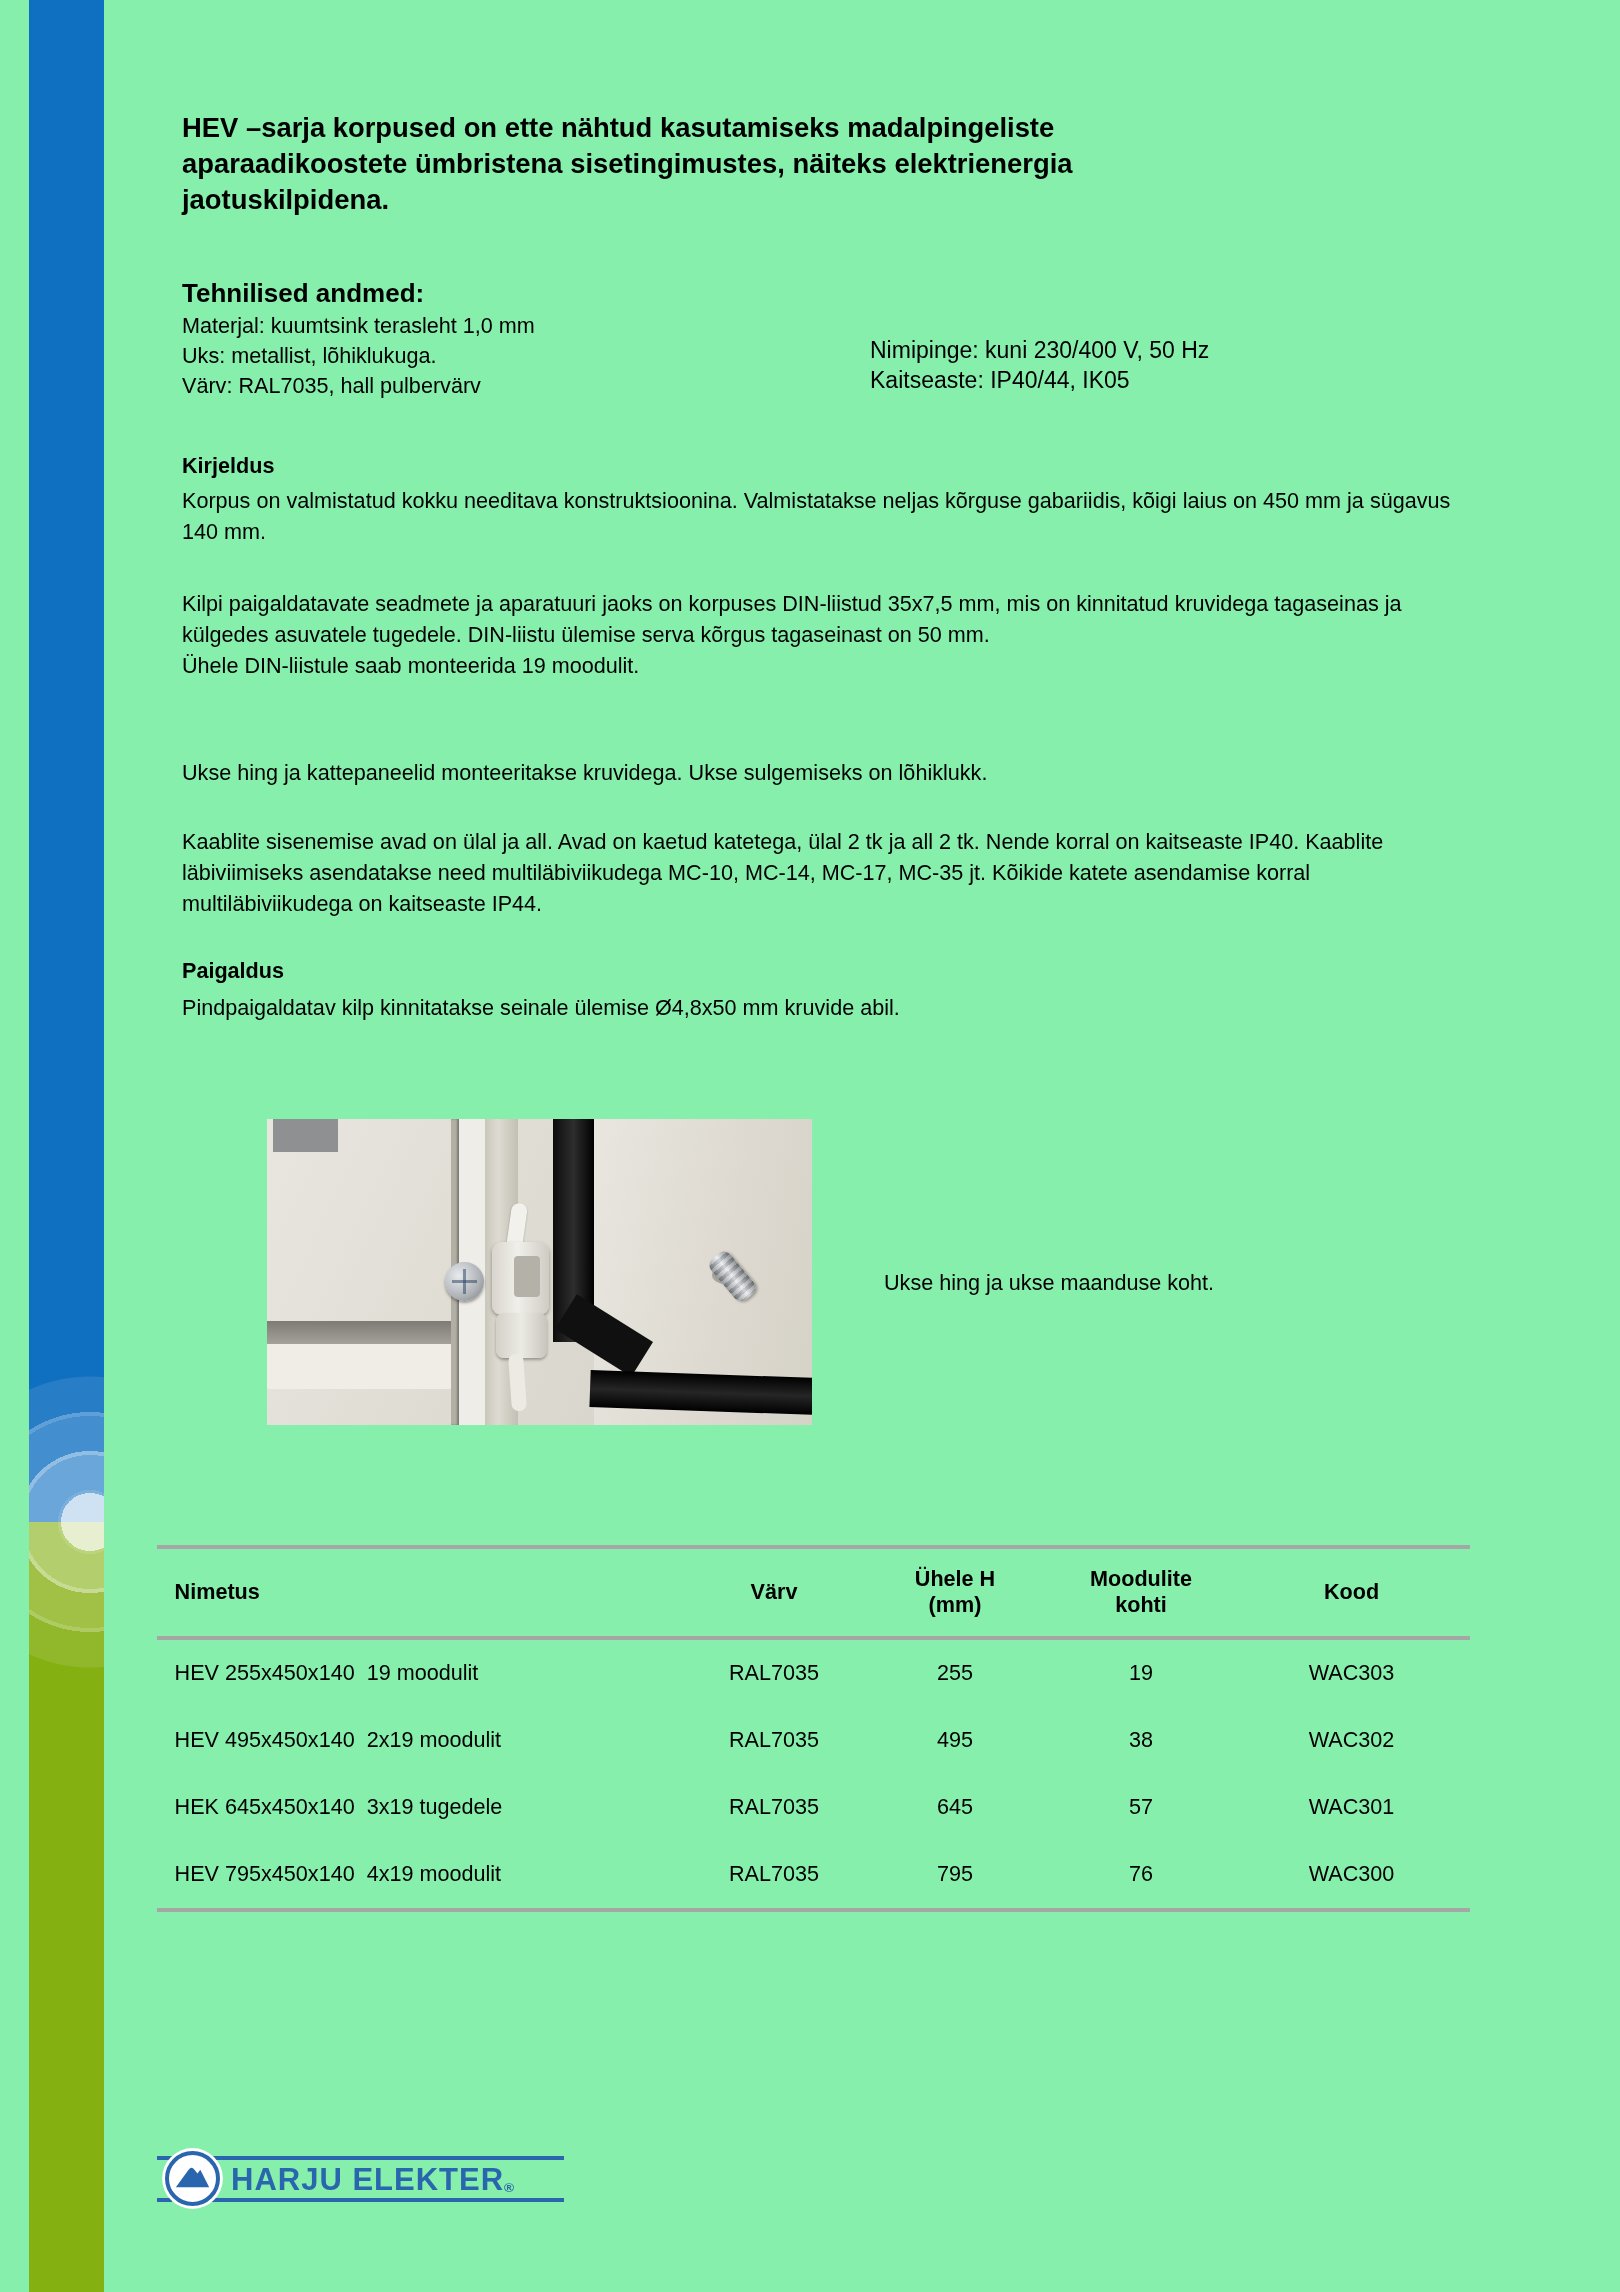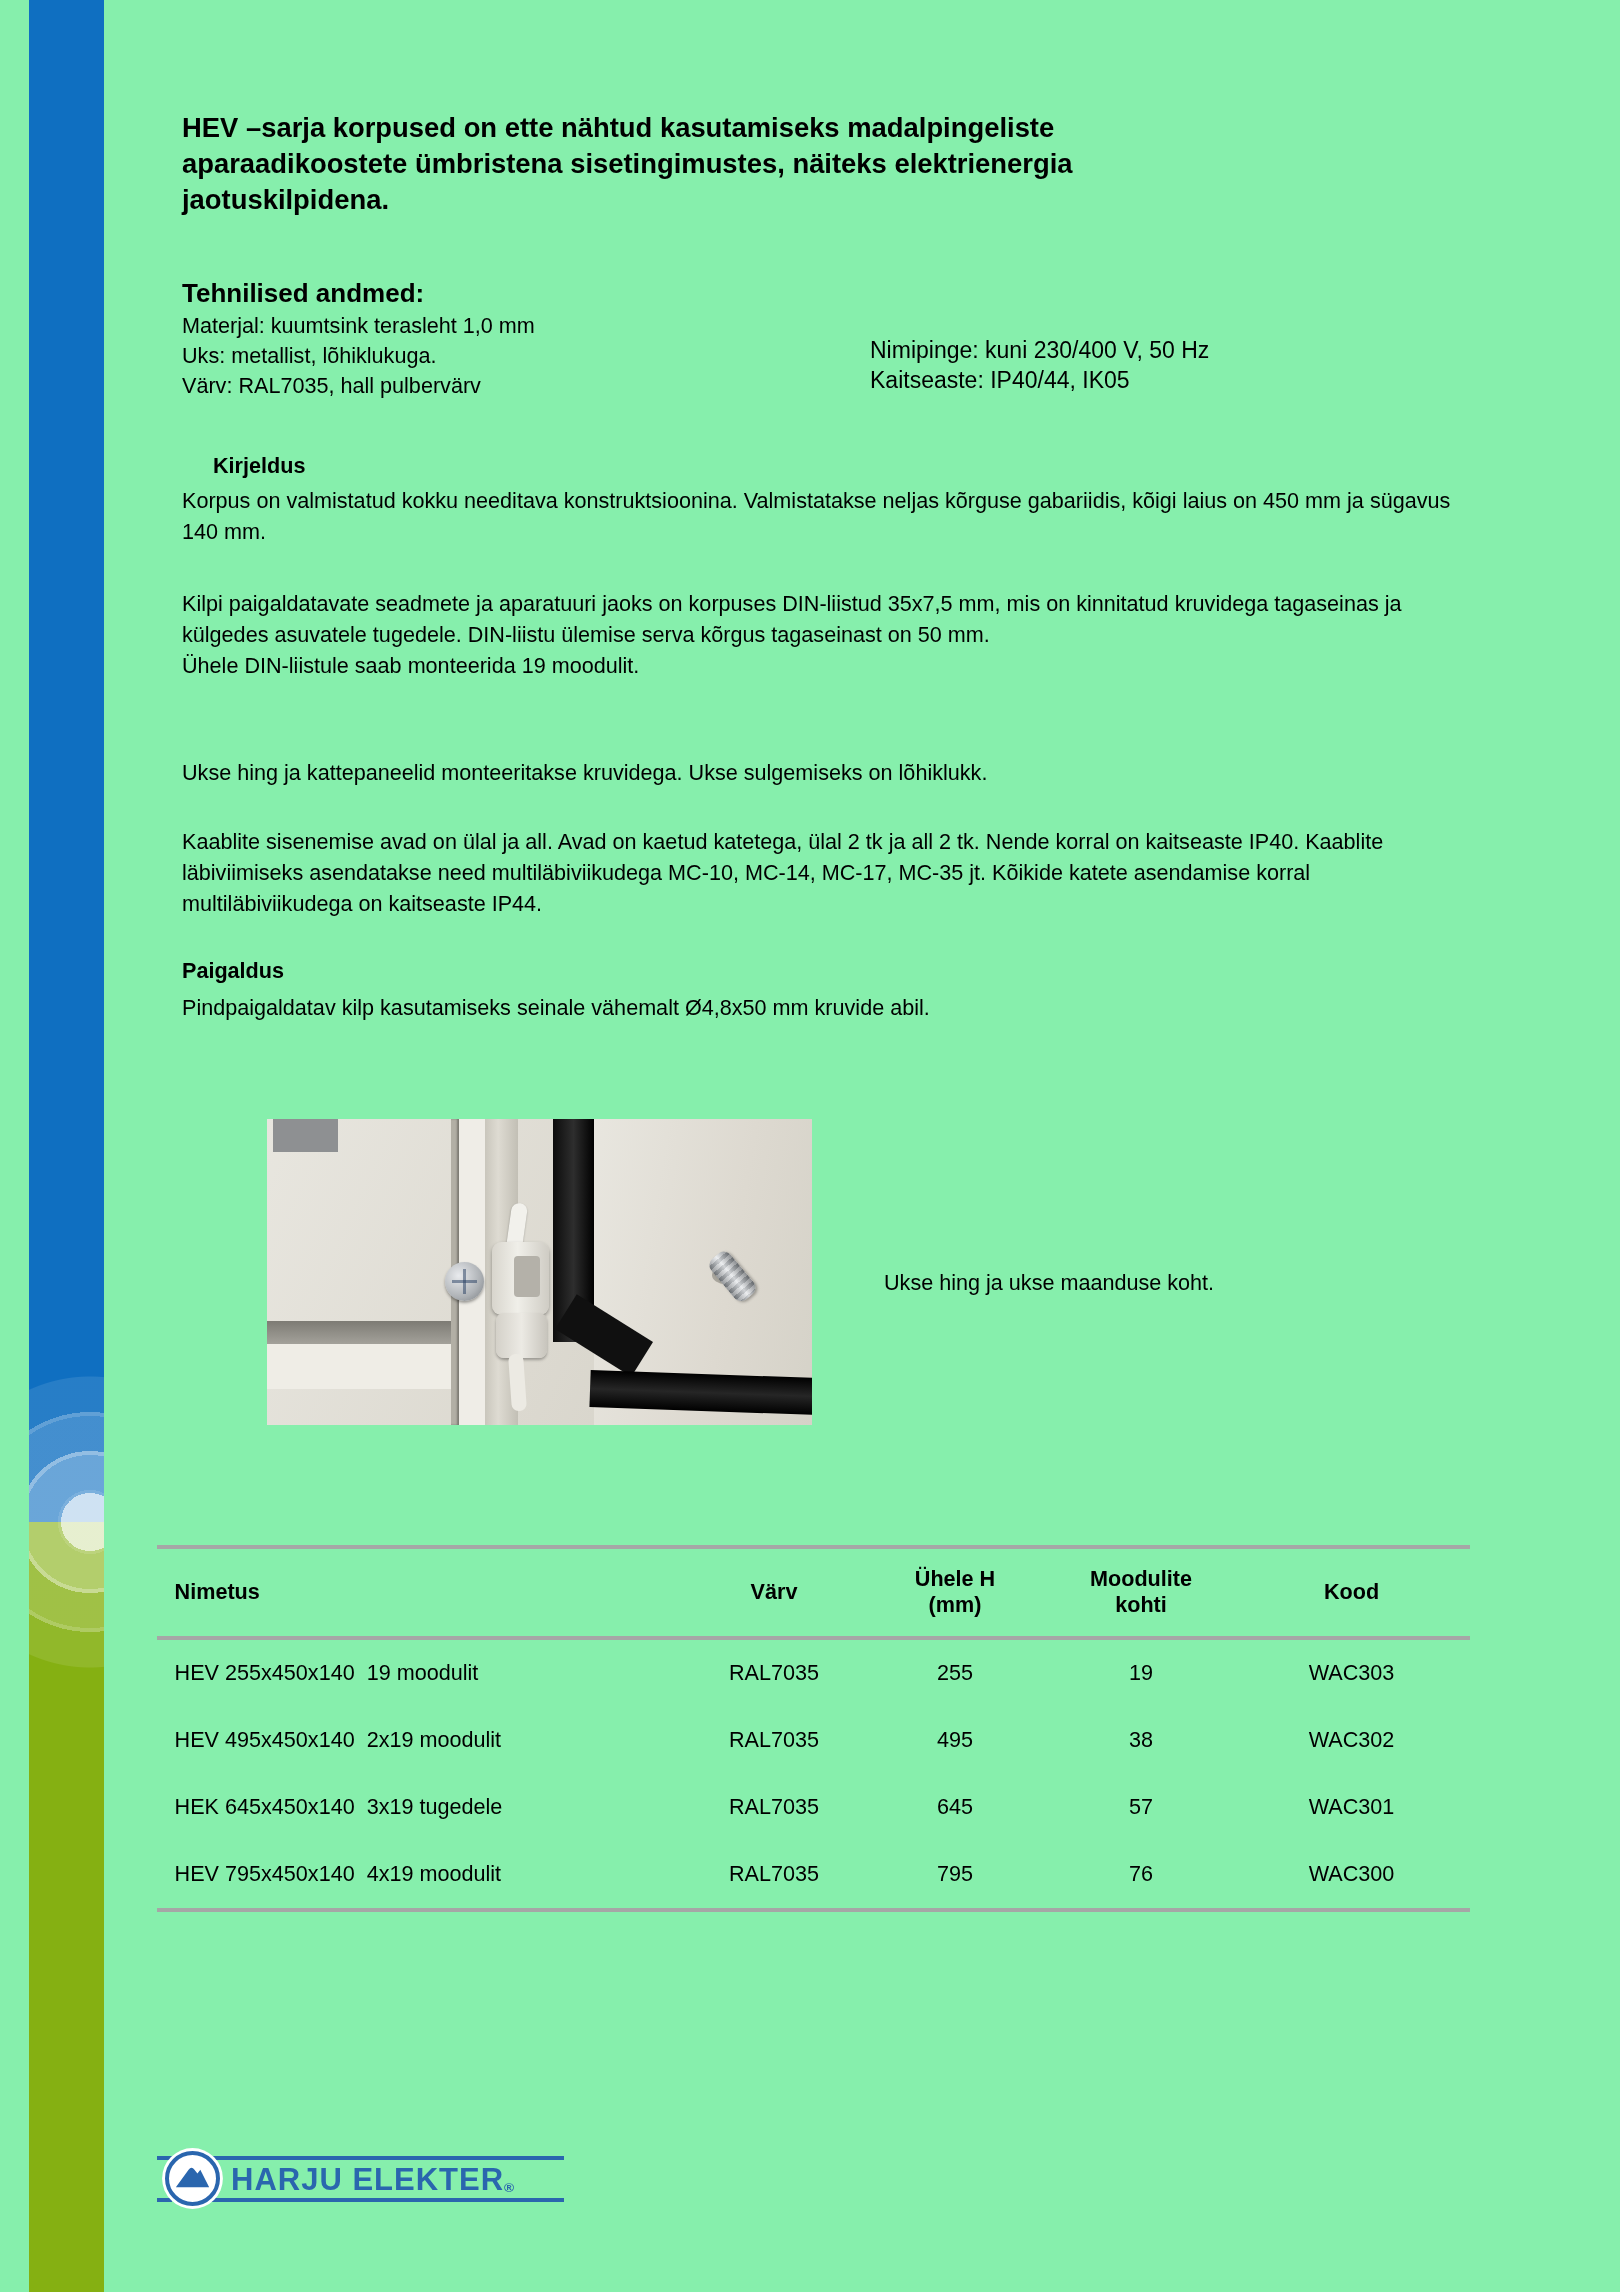--- a/index.html
+++ b/index.html
@@ -28,21 +28,21 @@
         rgba(255,255,255,0.10) 110px 145px,
         rgba(255,255,255,0.00) 146px);
   }
 
   
   .doc-title { position:absolute; left:182px; top:110px; font-size:27.4px; font-weight:bold; line-height:36px; }
   .body-text { font-size:21.6px; line-height:31px; }
   .tech-heading   { position:absolute; left:182px; top:278px; font-size:26px; font-weight:bold; }
   .tech-left      { position:absolute; left:182px; top:311px; font-size:21.6px; line-height:30px; }
   .tech-right     { position:absolute; left:870px; top:311px; font-size:23px; line-height:30px;margin-top:24px; }
-  .kirjeldus-heading { position:absolute; left:182px; top:453px; font-size:21.6px; font-weight:bold;margin-left:31px; }
+  .kirjeldus-heading { position:absolute; left:182px; top:453px; font-size:21.6px; font-weight:bold; }
   .k-p1 { position:absolute; left:182px; top:485px; width:1270px; white-space:pre-line; }
   .k-p2 { position:absolute; left:182px; top:588px; width:1270px; white-space:pre-line; }
   .k-p3 { position:absolute; left:182px; top:757px; width:1270px; white-space:pre-line; }
   .k-p4 { position:absolute; left:182px; top:826px; width:1270px; white-space:pre-line; }
   .paigaldus-heading { position:absolute; left:182px; top:958px; font-size:21.6px; font-weight:bold; }
   .paigaldus-text { position:absolute; left:182px; top:992px; width:1270px; }
   .figure-caption { position:absolute; left:884px; top:1270px; font-size:21.6px; }
 
   
   .photo { position:absolute; left:267px; top:1119px; width:545px; height:306px;
@@ -121,21 +121,21 @@
   </div>
 
   <div class="kirjeldus-heading">Kirjeldus</div>
   <div class="k-p1 body-text">Korpus on valmistatud kokku needitava konstruktsioonina. Valmistatakse neljas kõrguse gabariidis, kõigi laius on 450 mm ja sügavus 140 mm.</div>
   <div class="k-p2 body-text">Kilpi paigaldatavate seadmete ja aparatuuri jaoks on korpuses DIN-liistud 35x7,5 mm, mis on kinnitatud kruvidega tagaseinas ja külgedes asuvatele tugedele. DIN-liistu ülemise serva kõrgus tagaseinast on 50 mm.
 Ühele DIN-liistule saab monteerida 19 moodulit.</div>
   <div class="k-p3 body-text">Ukse hing ja kattepaneelid monteeritakse kruvidega. Ukse sulgemiseks on lõhiklukk.</div>
   <div class="k-p4 body-text">Kaablite sisenemise avad on ülal ja all. Avad on kaetud katetega, ülal 2 tk ja all 2 tk. Nende korral on kaitseaste IP40. Kaablite läbiviimiseks asendatakse need multiläbiviikudega MC-10, MC-14, MC-17, MC-35 jt. Kõikide katete asendamise korral multiläbiviikudega on kaitseaste IP44.</div>
 
   <div class="paigaldus-heading">Paigaldus</div>
-  <div class="paigaldus-text body-text">Pindpaigaldatav kilp kasutamiseks seinale vähemalt Ø4,8x50 mm kruvide abil.</div>
+  <div class="paigaldus-text body-text">Pindpaigaldatav kilp kinnitatakse seinale ülemise Ø4,8x50 mm kruvide abil.</div>
 
   <div class="photo">
     <div class="ph-window"></div>
     <div class="ph-groove"></div>
     <div class="ph-groove-low"></div>
     <div class="ph-frame-edge"></div>
     <div class="ph-frame-face"></div>
     <div class="ph-stile"></div>
     <div class="ph-right-panel"></div>
     <div class="ph-gasket-v"></div>

